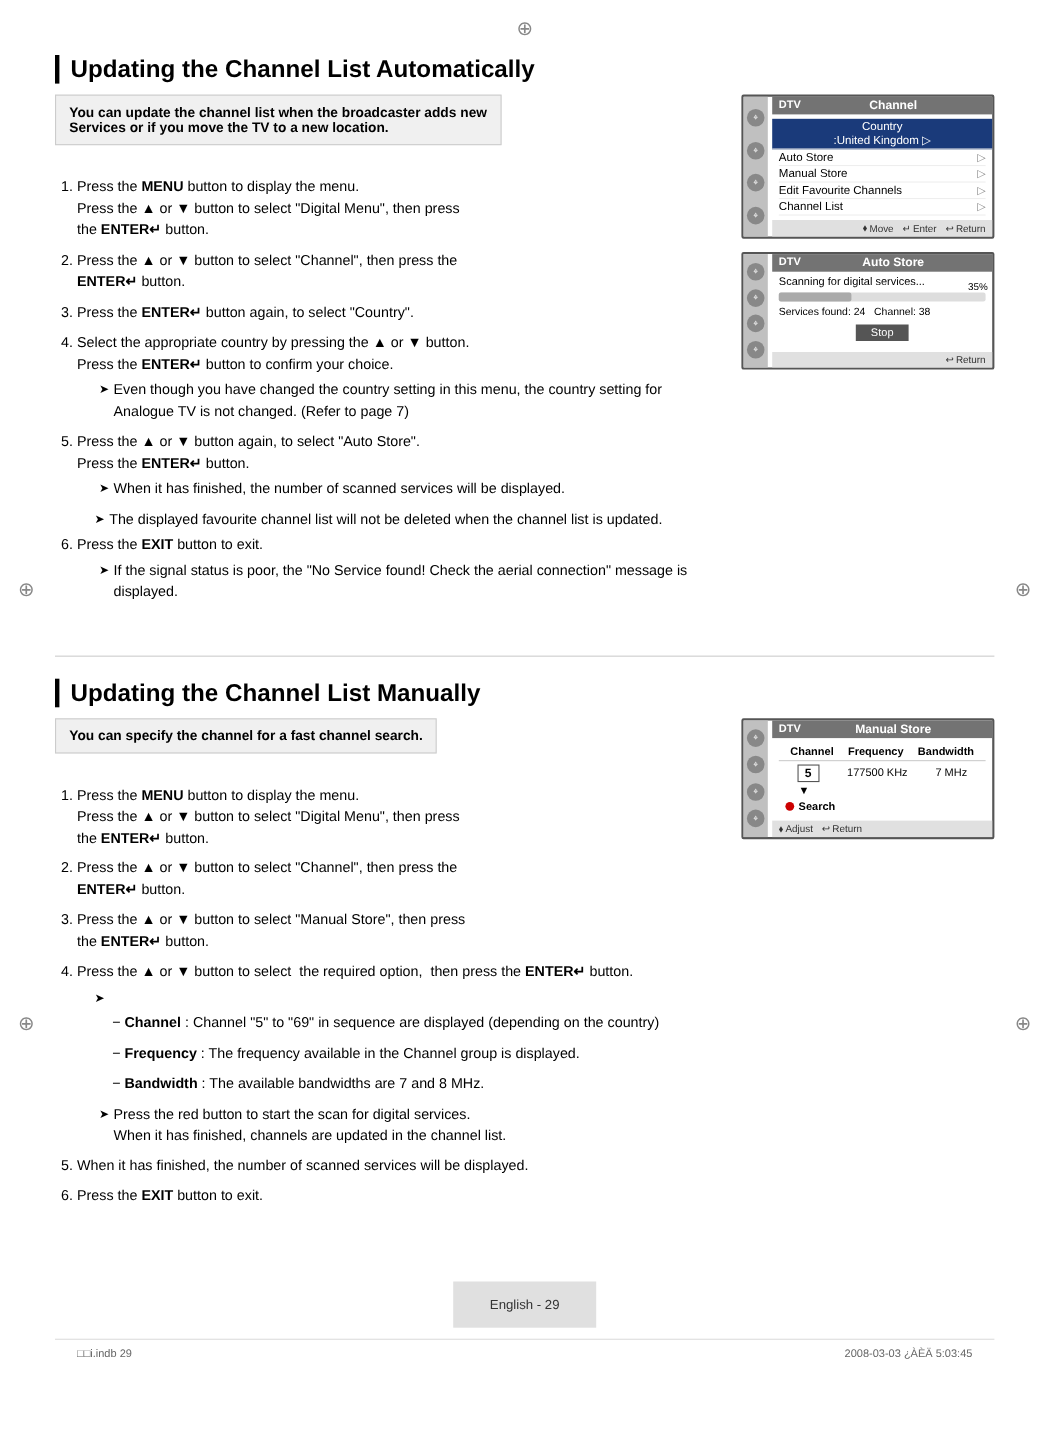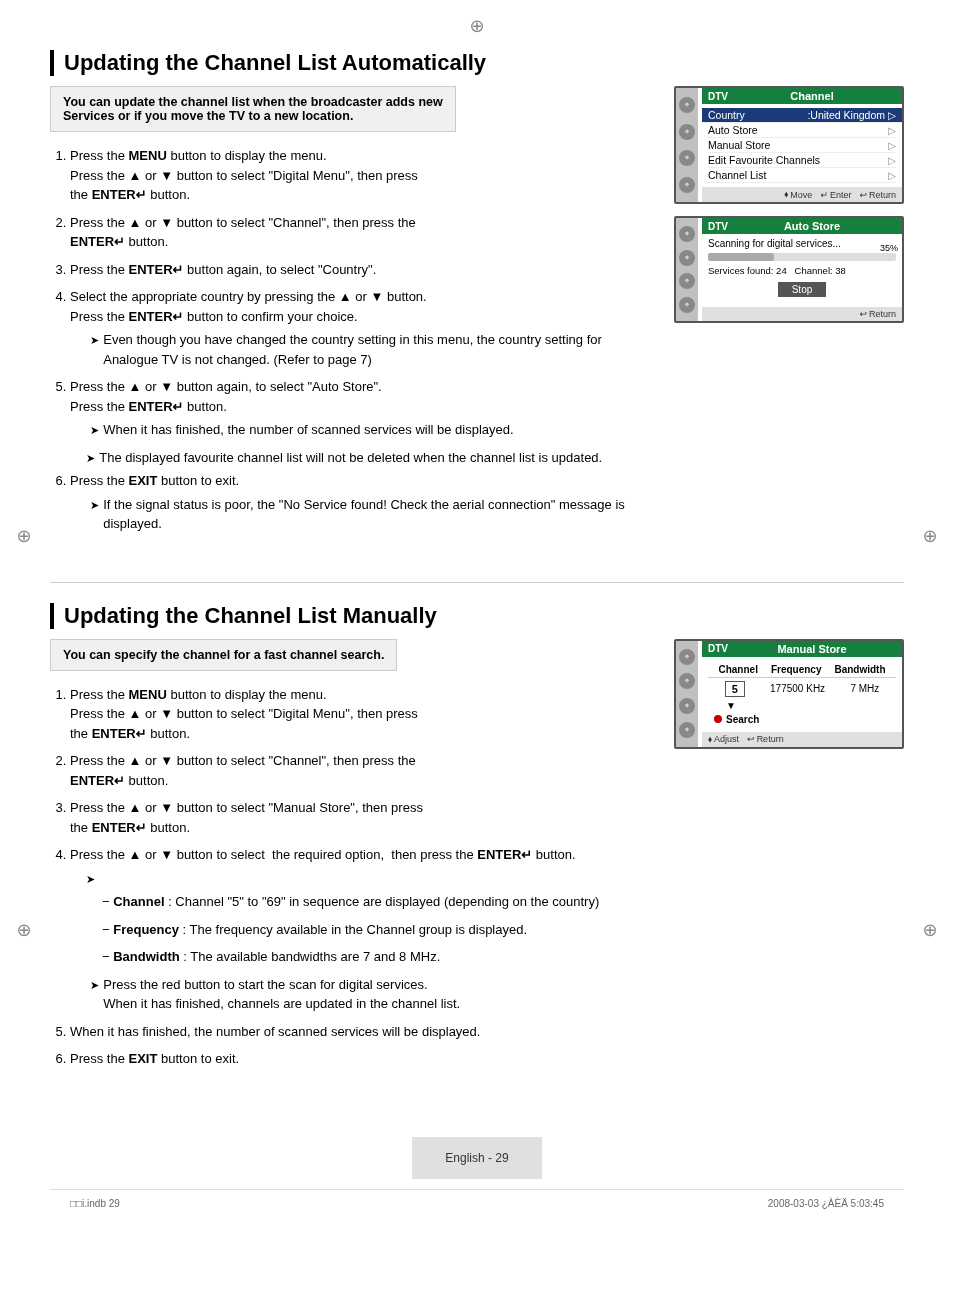--- a/index.html
+++ b/index.html
@@ -45,21 +45,21 @@
       padding-left: 10px;
       margin-bottom: 10px;
     }
 
     .section-intro {
       background: #f0f0f0;
       border: 1px solid #ccc;
       padding: 8px 12px;
       font-weight: bold;
       font-size: 12.5px;
-      margin-bottom: 14px;
+      margin-bottom: 28px;
       display: inline-block;
       width: auto;
     }
 
     .section-layout {
       display: flex;
       gap: 20px;
       align-items: flex-start;
     }
 
@@ -136,28 +136,27 @@
       justify-content: center;
       font-size: 8px;
       color: #fff;
     }
 
     .tv-content {
       flex: 1;
     }
 
     .tv-header {
-      background: #15803d;
+      background: #737373;
       color: #fff;
       text-align: center;
       padding: 2px 6px;
       font-size: 11px;
       display: flex;
       justify-content: space-between;
-      align-items: center;
     }
 
     .tv-header .dtv {
       font-weight: bold;
       font-size: 10px;
     }
 
     .tv-header .title {
       font-weight: bold;
       font-size: 11px;
@@ -176,20 +175,21 @@
       border-bottom: 1px solid #eee;
     }
 
     .tv-menu-item.highlight {
       background: #1a3a7a;
       color: #fff;
       padding: 1px 3px;
       margin: 0 -6px;
       padding-left: 6px;
       padding-right: 6px;
+      flex-direction: column;
     }
 
     .tv-menu-item .arrow {
       color: #888;
       font-size: 10px;
     }
 
     .tv-footer {
       background: #e0e0e0;
       display: flex;

